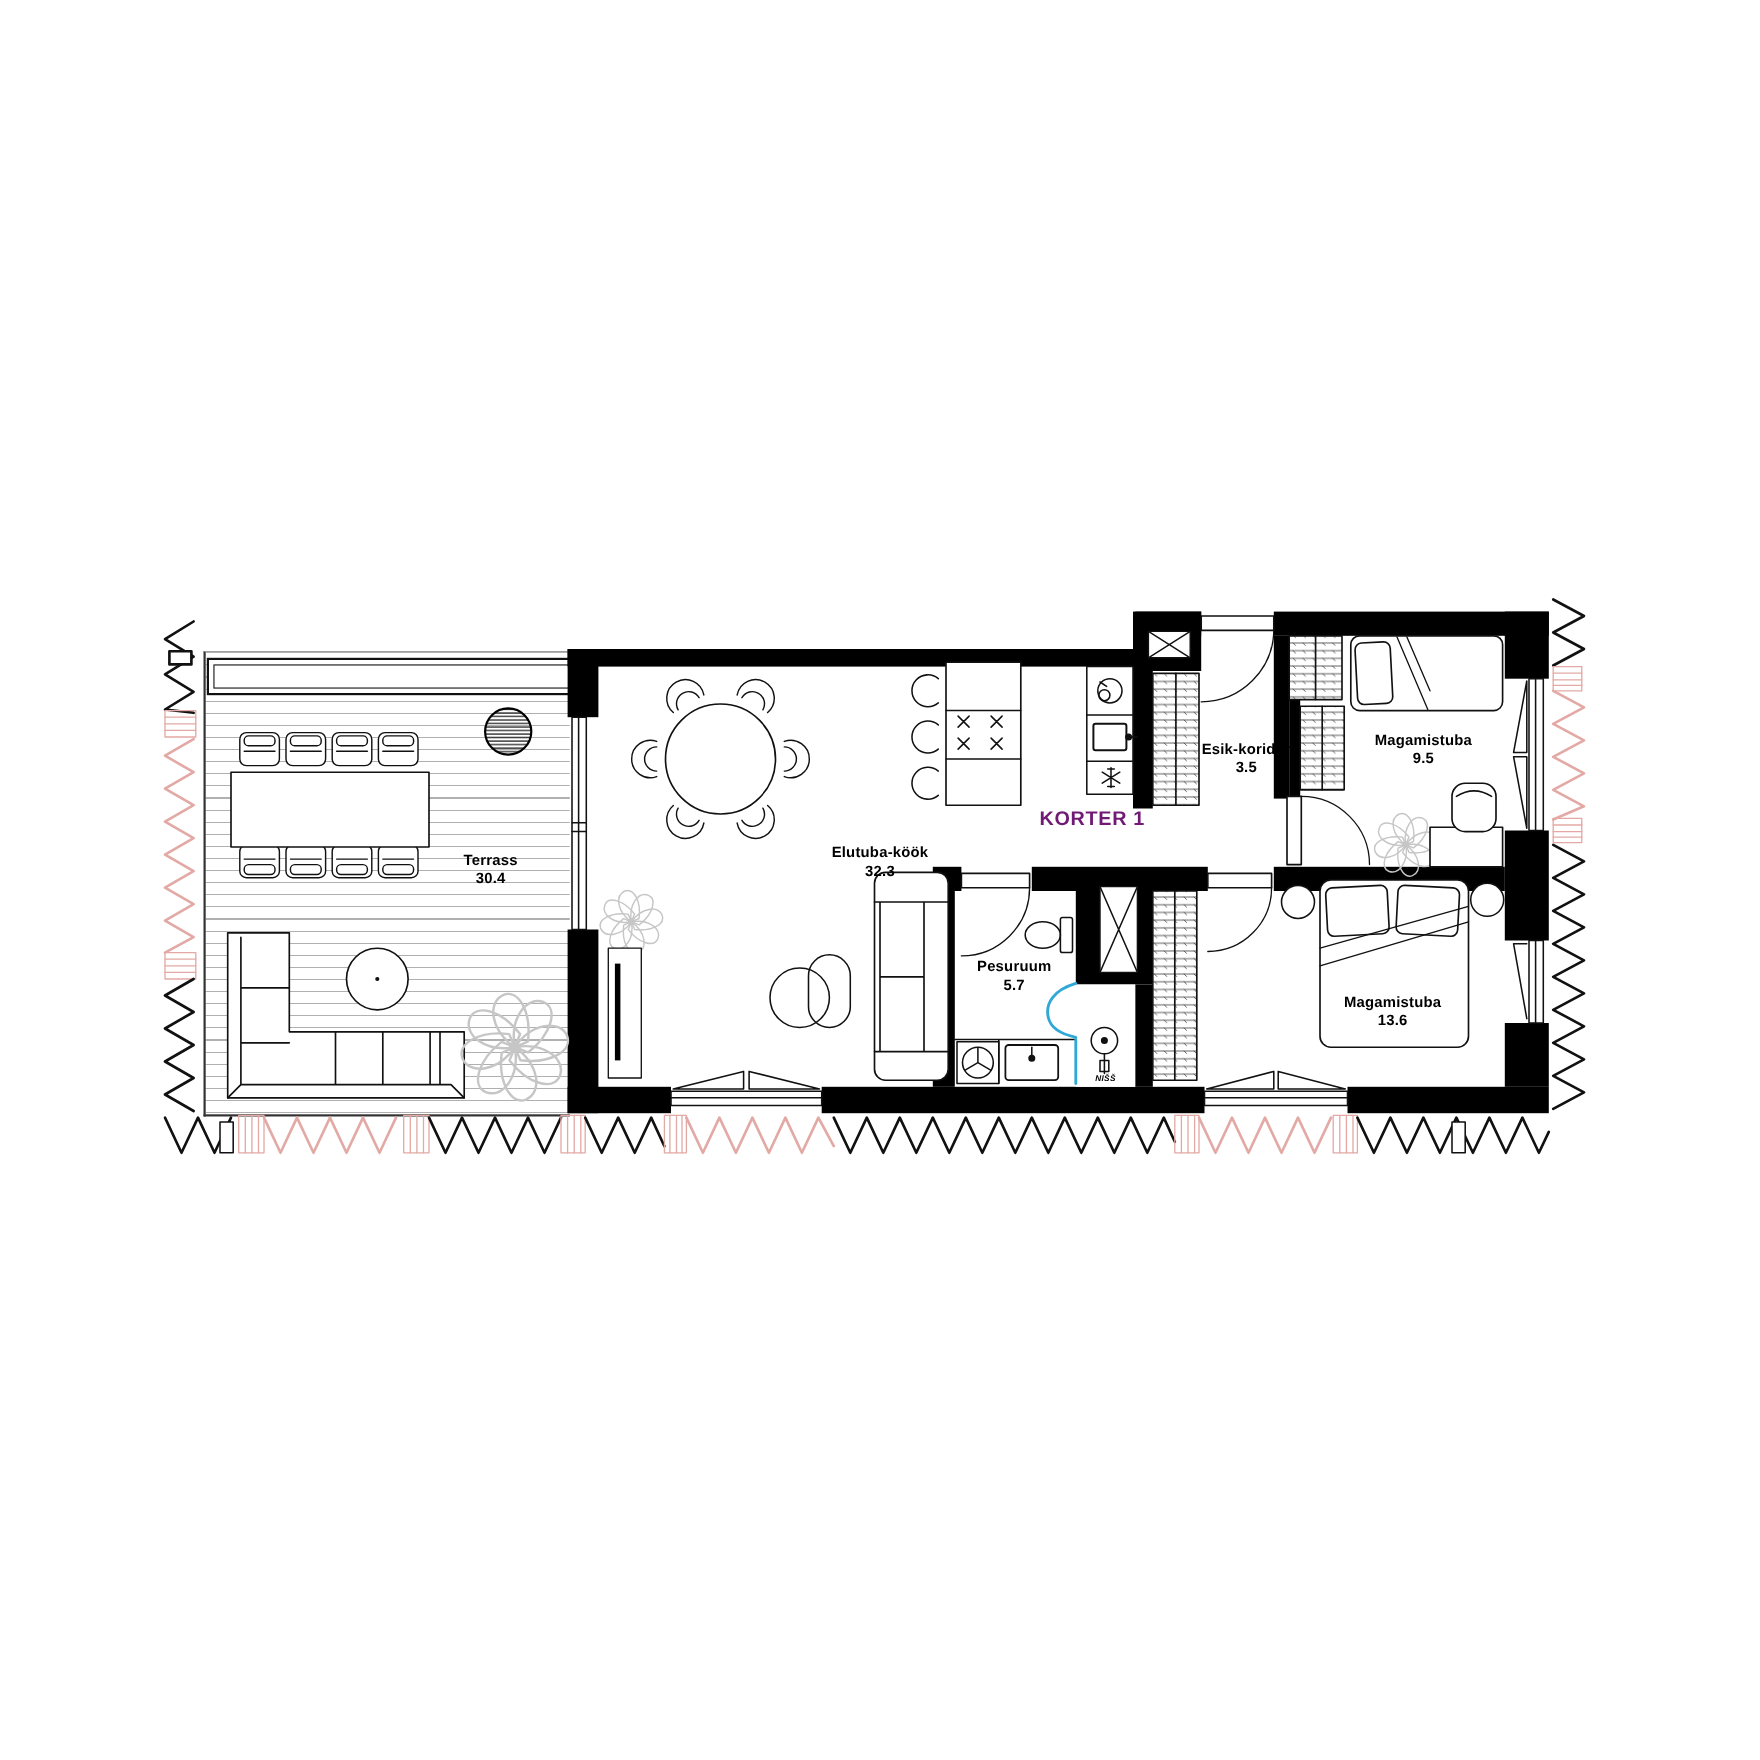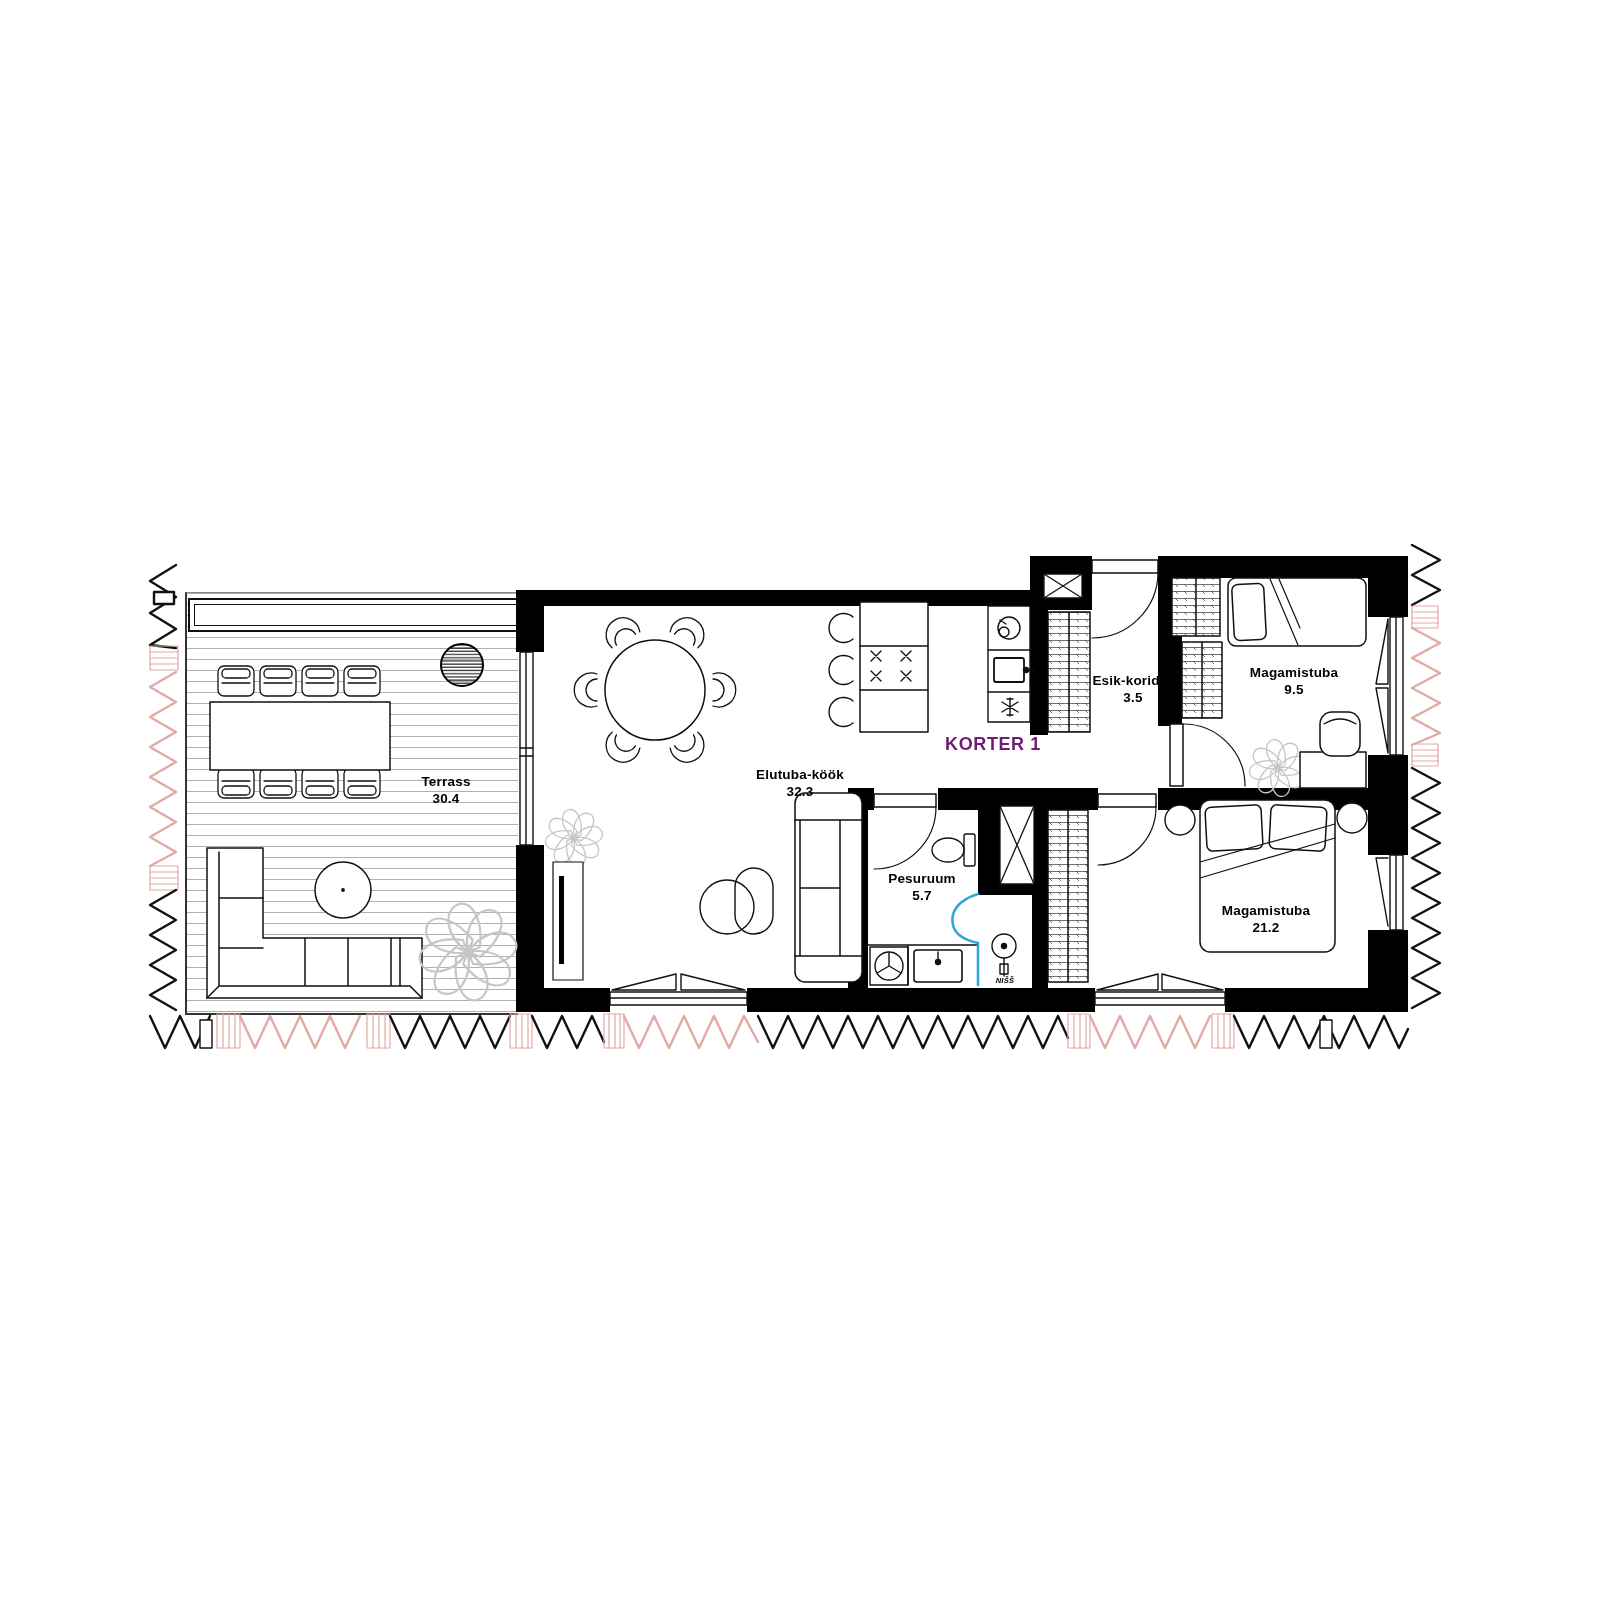--- a/index.html
+++ b/index.html
@@ -365,17 +365,17 @@
   <div class="label" style="left:1224px;top:664px;width:140px;">
     <span>Magamistuba</span>
       <span class="area">9.5</span>
   </div>
   <div class="label" style="left:862px;top:870px;width:120px;text-align:center;">
     <span>Pesuruum</span>
       <span class="area">5.7</span>
   </div>
   <div class="label" style="left:1196px;top:902px;width:140px;">
     <span>Magamistuba</span>
-      <span class="area">21.2</span>
+      <span class="area">13.6</span>
   </div>
   <div class="tiny" style="left:980px;top:976px;width:50px;font-style:italic;">NIŠŠ</div>
 
 </div>
 
 </body></html>

